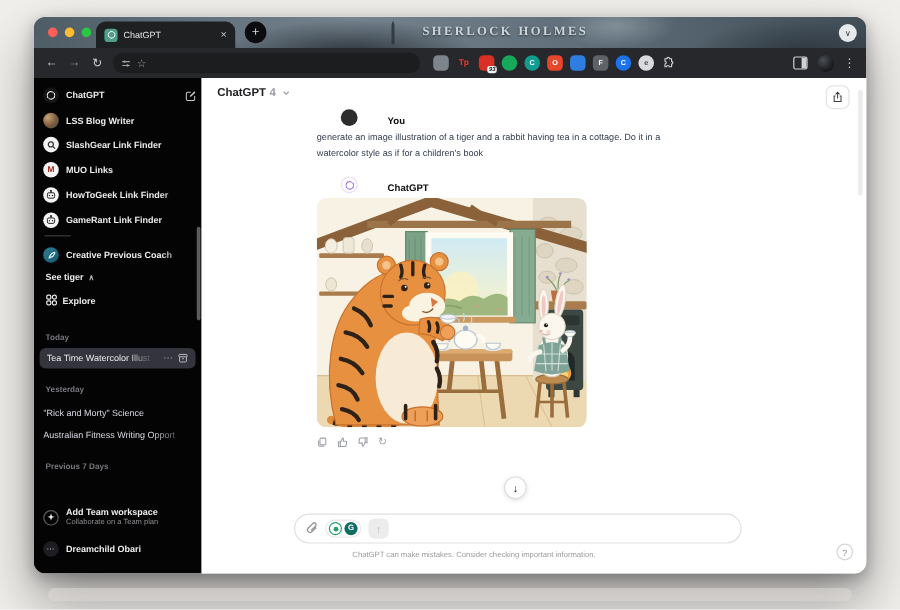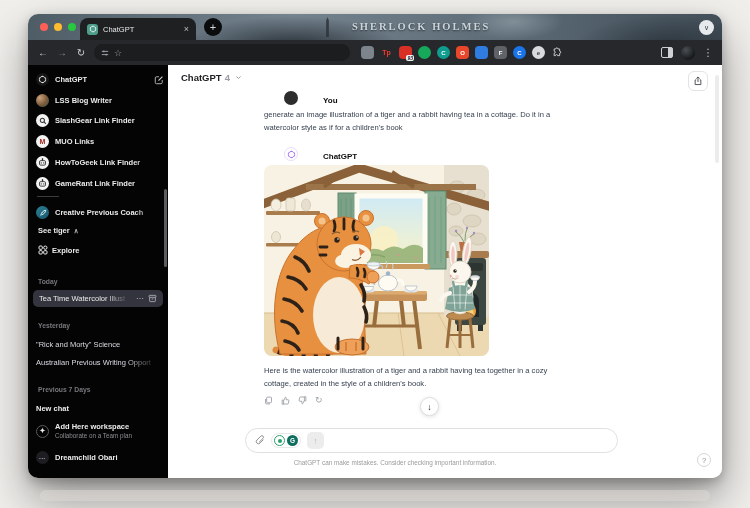--- a/index.html
+++ b/index.html
@@ -327,30 +327,27 @@
               <path d="M4.8 6.6 h2.4"></path>
               </svg>
             </span>
         </span>
       </div>
       <div class="slbl" style="top:257px">Yesterday</div>
       <div class="crow" style="top:272px">
         <span class="fade">"Rick and Morty" Science</span>
       </div>
       <div class="crow" style="top:290px">
-        <span class="fade">Australian Previous Writing Opport</span>
+        <span class="fade">Australian Fitness Writing Opport</span>
       </div>
       <div class="slbl" style="top:321px">Previous 7 Days</div>
-      <div class="crow" style="top:336px">
-        <span class="fade" style="color:#ececec;font-weight:600">New chat</span>
-      </div>
       <div class="srow" style="top:356px;height:20px">
         <span class="team-icon">✦</span>
         <span class="team-text">
-          <span>Add Here workspace</span>
+          <span>Add Team workspace</span>
           <span class="team-sub">Collaborate on a Team plan</span>
         </span>
       </div>
       <div class="srow" style="top:385px">
         <span class="obari-icon">···</span>
         <span>Dreamchild Obari</span>
       </div>
       <div class="sb-scroll"></div>
     </div>
 
@@ -552,21 +549,20 @@
                 <ellipse cx="211" cy="112" rx="4.5" ry="1.6" fill="#eef2f5" stroke="#b9c3cd" stroke-width=".7"></ellipse>
                 <path d="M206.5 112 a4.5 3.6 0 0 0 9 0 z" fill="#fdfbf2" stroke="#b9c3cd" stroke-width=".7"></path>
                 <circle cx="196" cy="107" r="11" fill="#fbf7ee" stroke="#ddd3c2" stroke-width=".9"></circle>
                 <circle cx="191" cy="106" r="1.7" fill="#2e2218"></circle>
                   <circle cx="191.6" cy="105.4" r=".5" fill="#fff"></circle>
                 <path d="M186 109.5 l2.6 1.4 -2.4 1.6 z" fill="#e8a8a0"></path>
                 <path d="M188 112.8 q3 2.4 6 .6" stroke="#b59c8d" stroke-width=".9" fill="none"></path>
                 <circle cx="193" cy="112" r="2" fill="#f4d2cb" opacity=".8"></circle>
               </svg>
             </span>
-            <div class="msg-text">Here is the watercolor illustration of a tiger and a rabbit having tea together in a cozy cottage, created in the style of a children's book.</div>
             <div class="actions">
               <span>
                 <svg width="9" height="9" viewBox="0 0 12 12" fill="none" stroke="#9da2a8" stroke-width="1.2">
                   <rect x="3.5" y="1.5" width="6.5" height="7.5" rx="1.2"></rect>
                   <path d="M2 4 v5.2 a1.3 1.3 0 0 0 1.3 1.3 H8"></path>
                   </svg>
                 </span>
               <span>
                 <svg width="9" height="9" viewBox="0 0 12 12" fill="none" stroke="#9da2a8" stroke-width="1.2">
                   <path d="M1.5 5.5 h2 V11 h-2 z M3.5 6 L6 1.5 q1.3 .3 1 2 l-.3 1.5 h2.8 q1.2 0 1 1.3 l-.6 3.4 q-.2 1 -1.2 1 H3.5"></path>

